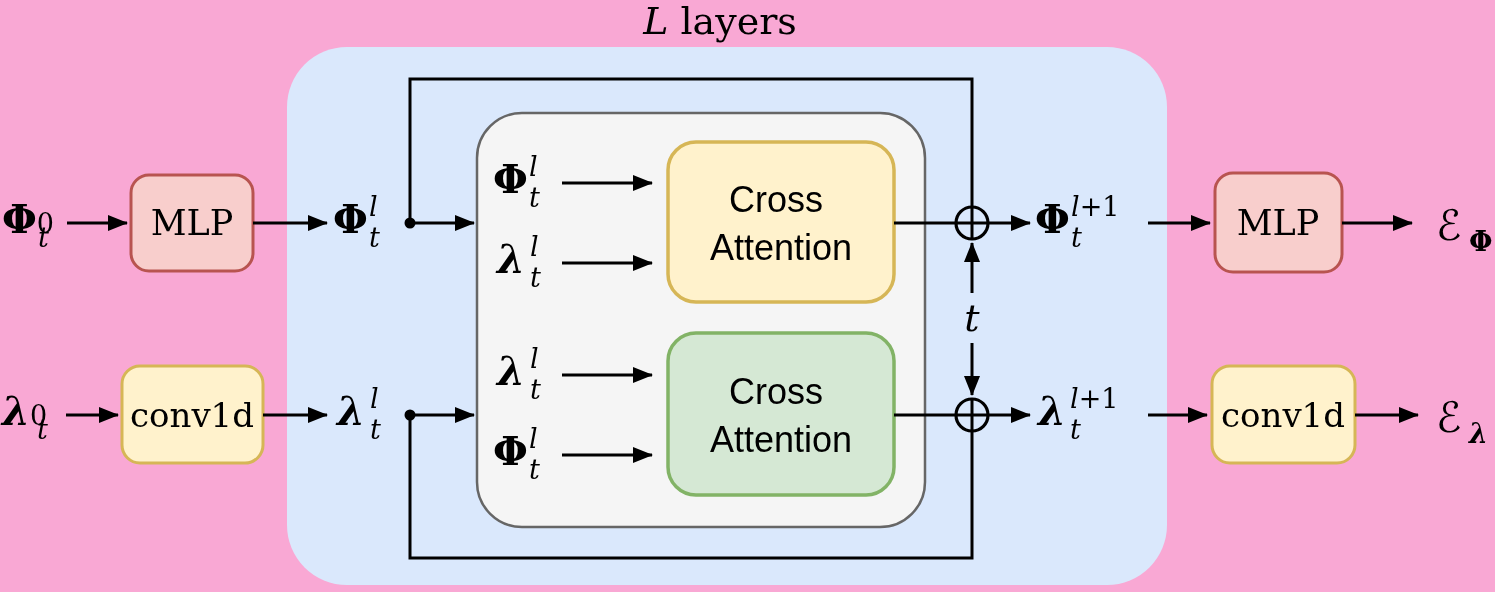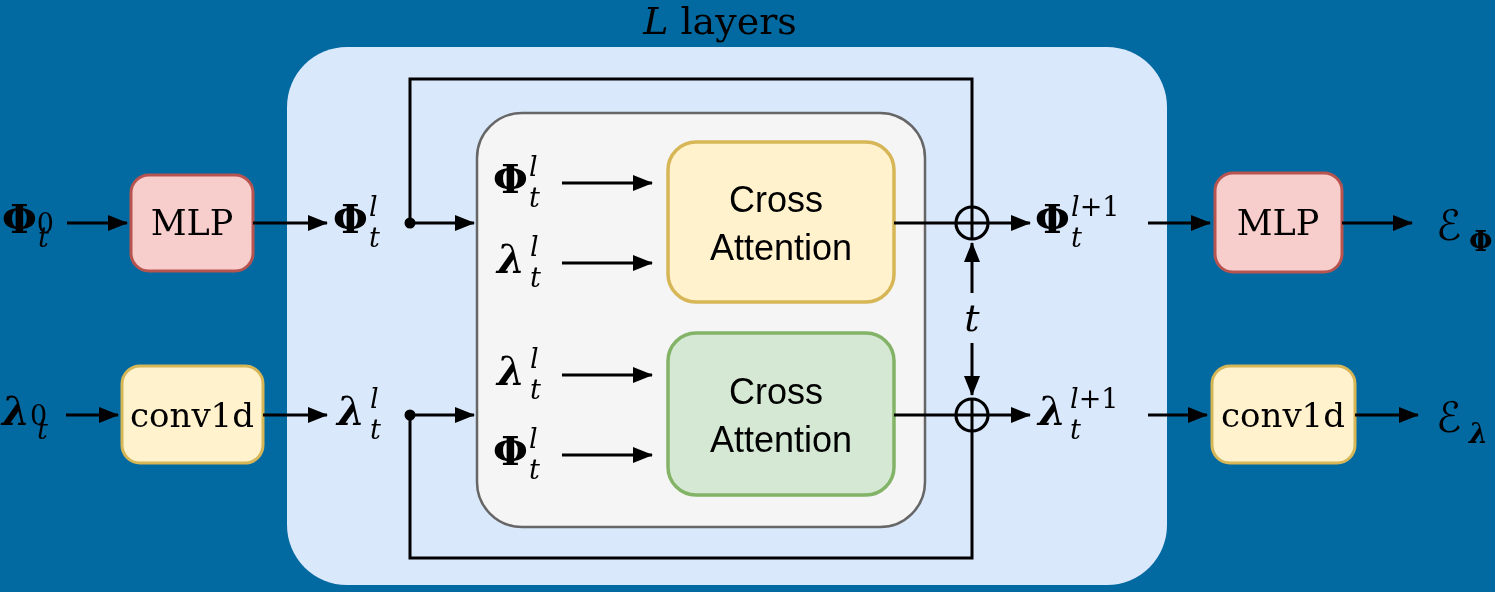--- a/index.html
+++ b/index.html
@@ -1,16 +1,16 @@
 <!DOCTYPE html>
 <html><head>
 <meta charset="utf-8">
 <style>
   html,body{margin:0;padding:0;background:#ffffff;}
-  .stage{position:relative;width:1495px;height:592px;background:#0369a1;overflow:hidden;}
+  .stage{position:relative;width:1495px;height:592px;background:#f9a8d4;overflow:hidden;}
   svg{display:block;}
   .ln{stroke:#000000;stroke-width:3;fill:none;}
   .node-dot{fill:#000000;stroke:none;}
   .math-bold{font-family:"DejaVu Serif",serif;font-weight:bold;}
   .math-bi{font-family:"DejaVu Serif",serif;font-weight:bold;font-style:italic;}
   .math-it{font-family:"DejaVu Serif",serif;font-style:italic;}
   .math-rm{font-family:"DejaVu Serif",serif;}
   .sans{font-family:"Liberation Sans","DejaVu Sans",sans-serif;}
   .script{font-family:"DejaVu Sans","DejaVu Serif",serif;font-style:italic;}
   text{fill:#000000;}

